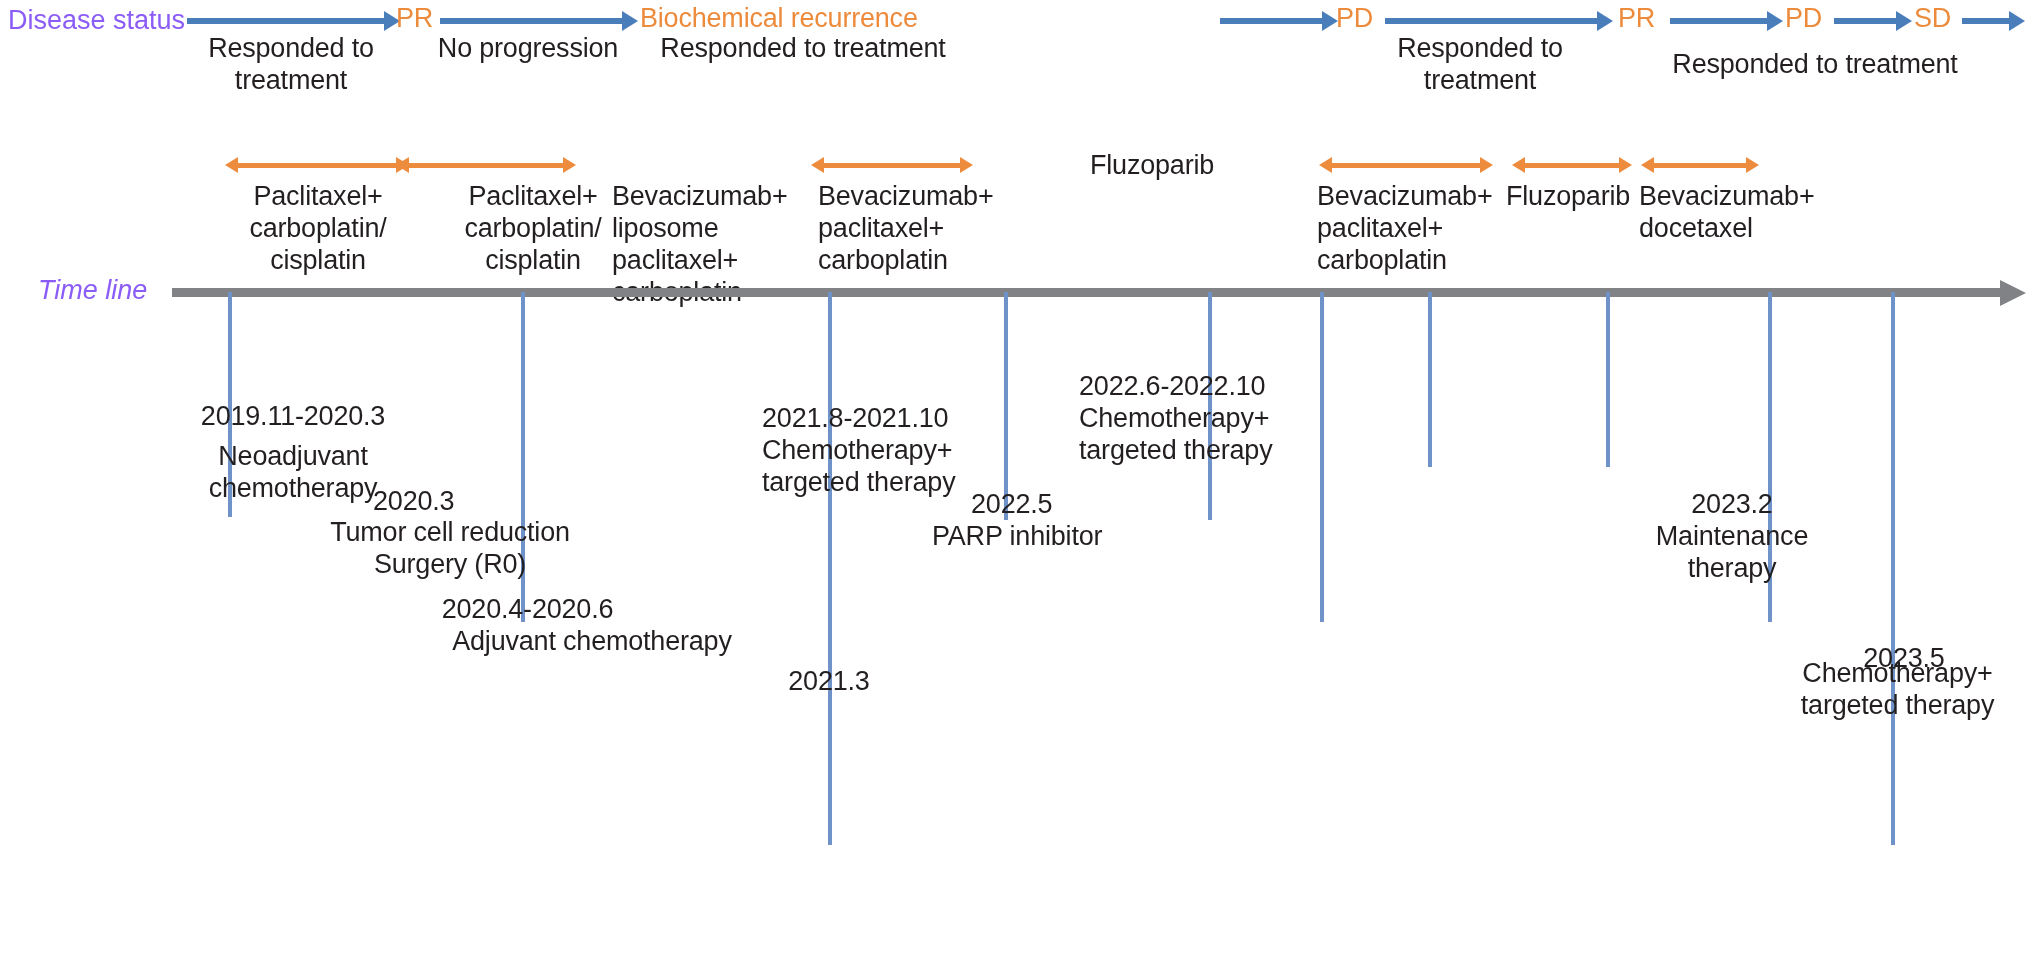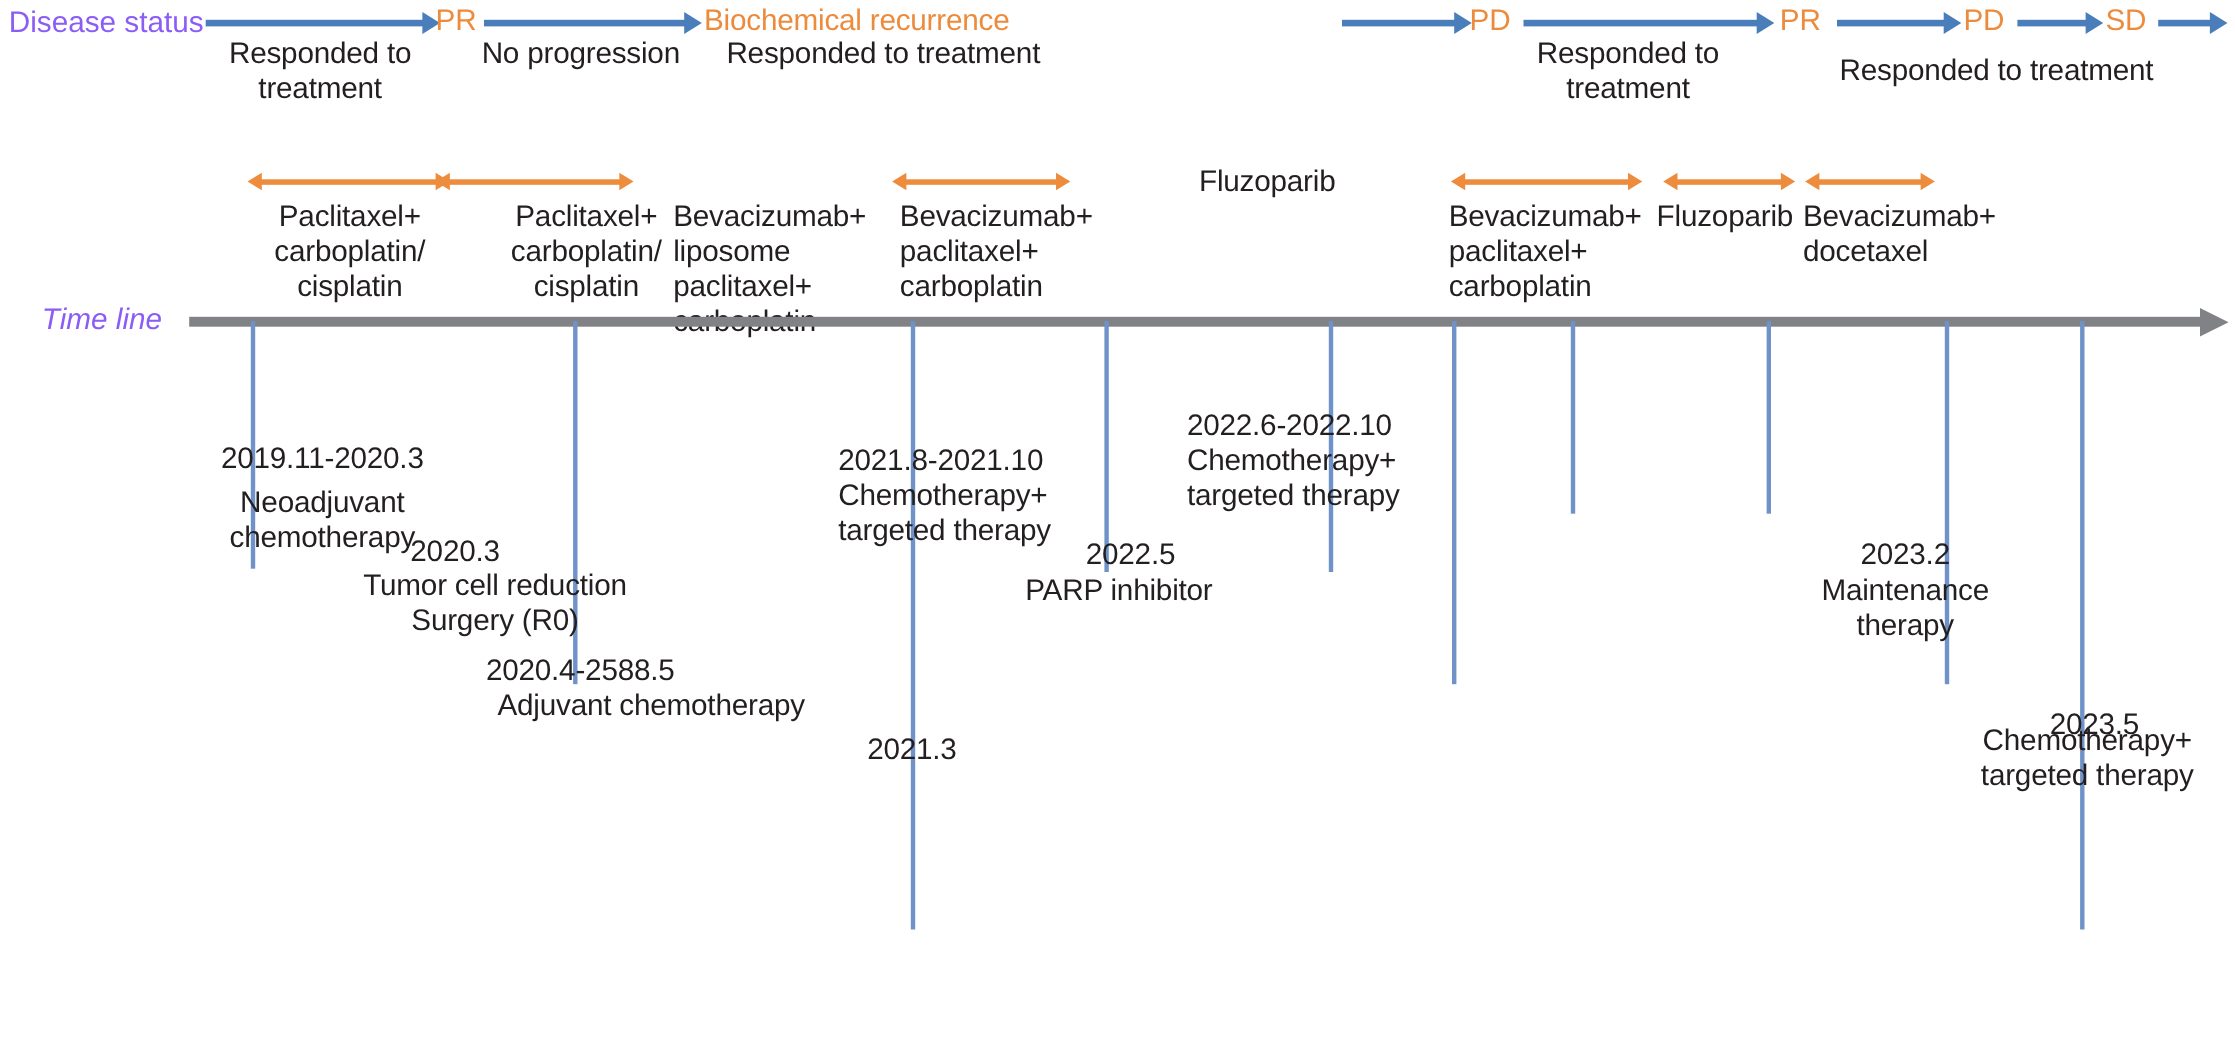--- a/index.html
+++ b/index.html
@@ -196,30 +196,30 @@
   <div class="tick" style="left:1891px; top:292px; height:553px;"></div>
 
   <div class="txt center" style="left:178px; top:400px; width:230px;">2019.11-2020.3</div>
   <div class="txt center" style="left:178px; top:440px; width:230px;">Neoadjuvant
 chemotherapy</div>
 
   <div class="txt" style="left:373px; top:485px;">2020.3</div>
   <div class="txt center" style="left:285px; top:516px; width:330px;">Tumor cell reduction
 Surgery (R0)</div>
 
-  <div class="txt center" style="left:405px; top:593px; width:245px;">2020.4-2588.5</div>
+  <div class="txt center" style="left:405px; top:593px; width:245px;">2020.4-2020.6</div>
   <div class="txt center" style="left:352px; top:625px; width:480px;">Adjuvant chemotherapy</div>
 
   <div class="txt center" style="left:714px; top:665px; width:230px;">2021.3</div>
 
   <div class="txt" style="left:762px; top:402px;">2021.8-2021.10</div>
   <div class="txt" style="left:762px; top:434px;">Chemotherapy+
 targeted therapy</div>
 
-  <div class="txt" style="left:971px; top:488px;margin-left:16px;">2022.5</div>
+  <div class="txt" style="left:971px; top:488px;">2022.5</div>
   <div class="txt" style="left:932px; top:520px;">PARP inhibitor</div>
 
   <div class="txt" style="left:1079px; top:370px;">2022.6-2022.10</div>
   <div class="txt" style="left:1079px; top:402px;">Chemotherapy+
 targeted therapy</div>
 
   <div class="txt center" style="left:1617px; top:488px; width:230px;">2023.2</div>
   <div class="txt center" style="left:1617px; top:520px; width:230px;">Maintenance
 therapy</div>
 

